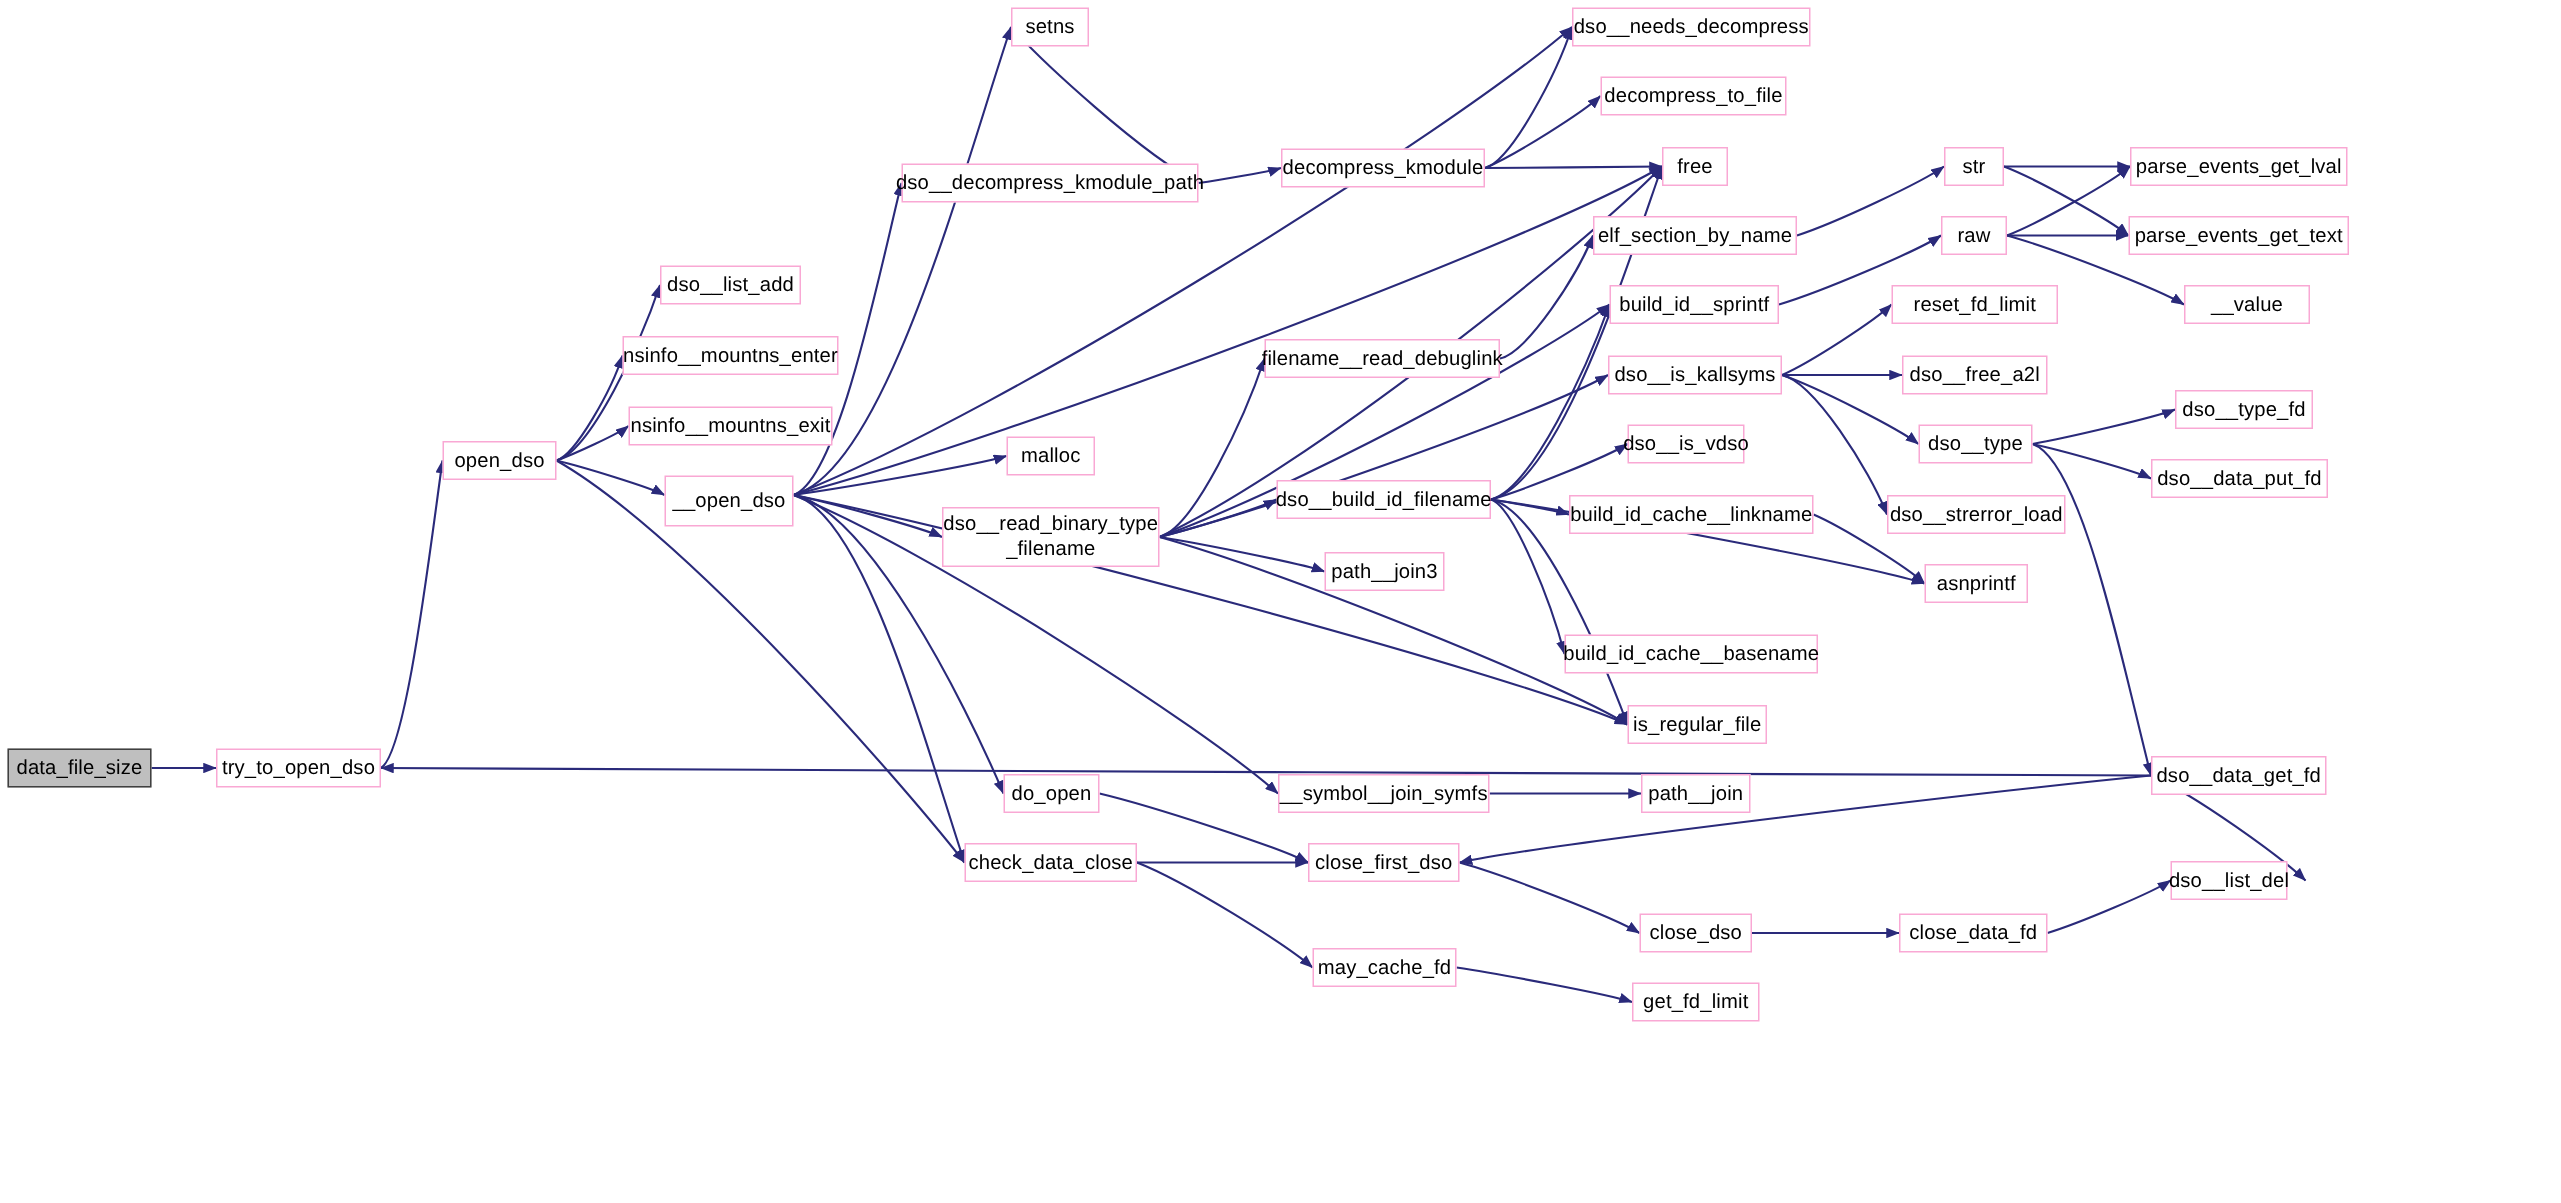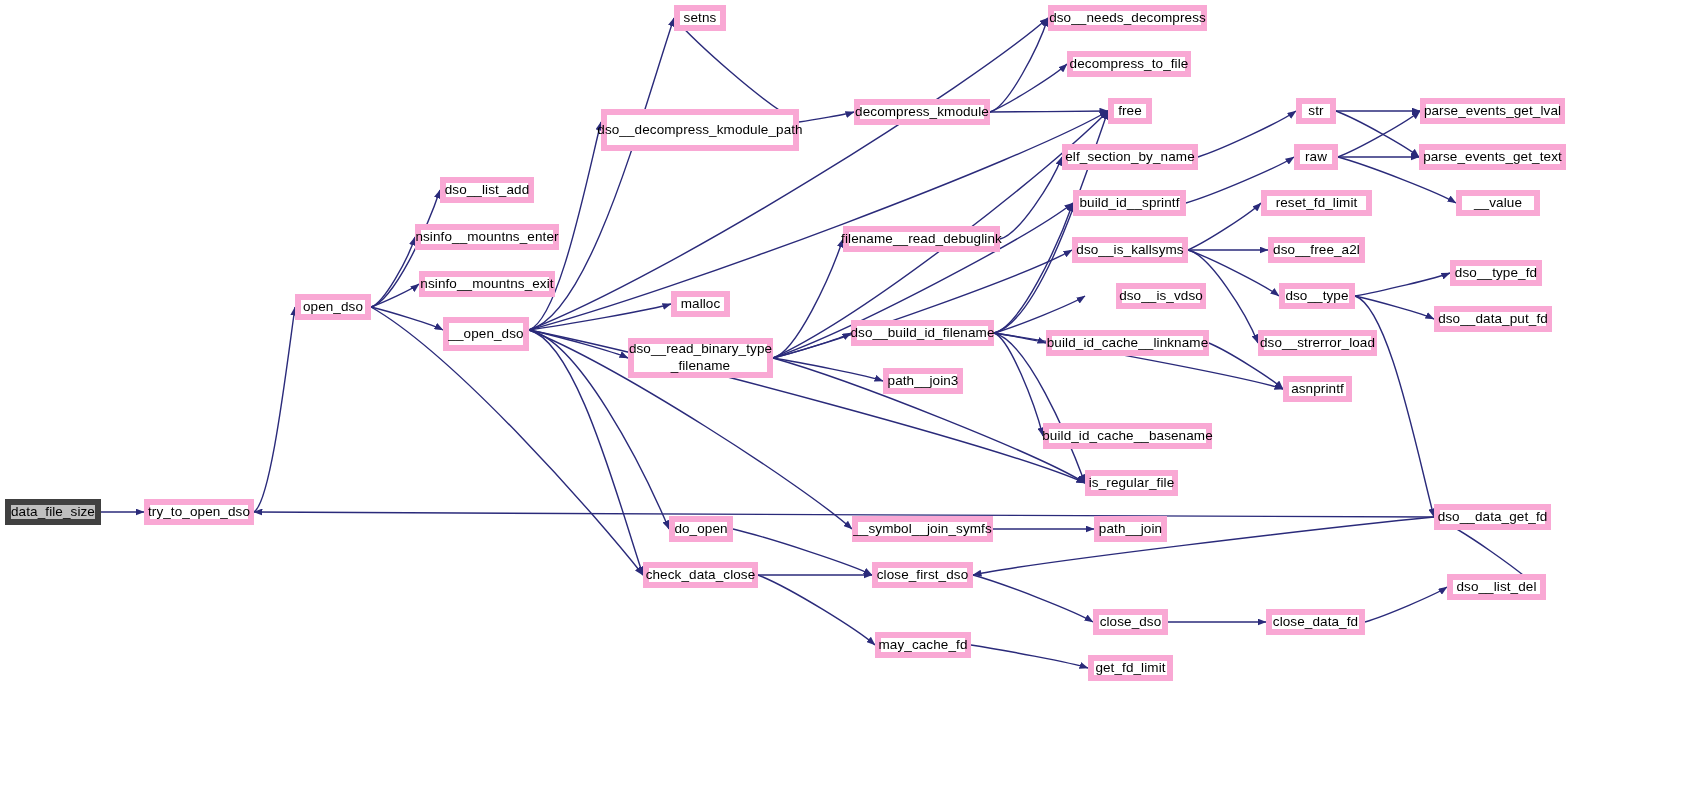--- a/index.html
+++ b/index.html
@@ -19,21 +19,21 @@
     position: absolute;
     left: 0;
     top: 0;
     width: 1707px;
     height: 802px;
     pointer-events: none;
   }
   .node {
     position: absolute;
     box-sizing: border-box;
-    border: 6px solid #f9a8d4;
+    border: 1px solid #f9a8d4;
     background: #ffffff;
     color: #000000;
     font-size: 13.5px;
     line-height: 1.15;
     display: flex;
     align-items: center;
     justify-content: center;
     text-align: center;
     white-space: pre;
     letter-spacing: 0.1px;
@@ -125,55 +125,55 @@
   </svg>
   <div id="nodes-group">
       <div class="node root" style="left: 5px; top: 499px; width: 96px; height: 26px;"><span>data_file_size</span></div>
       <div class="node" style="left: 144px; top: 499px; width: 110px; height: 26px;"><span>try_to_open_dso</span></div>
       <div class="node" style="left: 295px; top: 294px; width: 76px; height: 26px;"><span>open_dso</span></div>
       <div class="node" style="left: 440px; top: 177px; width: 94px; height: 26px;"><span>dso__list_add</span></div>
       <div class="node" style="left: 415px; top: 224px; width: 144px; height: 26px;"><span>nsinfo__mountns_enter</span></div>
       <div class="node" style="left: 419px; top: 271px; width: 136px; height: 26px;"><span>nsinfo__mountns_exit</span></div>
       <div class="node" style="left: 443px; top: 317px; width: 86px; height: 34px; align-items: center;"><span>__open_dso</span></div>
       <div class="node" style="left: 674px; top: 5px; width: 52px; height: 26px;"><span>setns</span></div>
-      <div class="node" style="left: 601px; top: 109px; width: 198px; height: 42px;"><span>dso__decompress_kmodule_path</span></div>
+      <div class="node" style="left: 601px; top: 109px; width: 198px; height: 26px;"><span>dso__decompress_kmodule_path</span></div>
       <div class="node" style="left: 671px; top: 291px; width: 59px; height: 26px;"><span>malloc</span></div>
       <div class="node two-line" style="left: 628px; top: 338px; width: 145px; height: 40px;"><span>dso__read_binary_type
 _filename</span></div>
       <div class="node" style="left: 669px; top: 516px; width: 64px; height: 26px;"><span>do_open</span></div>
       <div class="node" style="left: 643px; top: 562px; width: 115px; height: 26px;"><span>check_data_close</span></div>
       <div class="node" style="left: 854px; top: 99px; width: 136px; height: 26px;"><span>decompress_kmodule</span></div>
       <div class="node" style="left: 843px; top: 226px; width: 157px; height: 26px;"><span>filename__read_debuglink</span></div>
       <div class="node" style="left: 851px; top: 320px; width: 143px; height: 26px;"><span>dso__build_id_filename</span></div>
       <div class="node" style="left: 883px; top: 368px; width: 80px; height: 26px;"><span>path__join3</span></div>
       <div class="node" style="left: 852px; top: 516px; width: 141px; height: 26px;"><span>__symbol__join_symfs</span></div>
       <div class="node" style="left: 872px; top: 562px; width: 101px; height: 26px;"><span>close_first_dso</span></div>
       <div class="node" style="left: 875px; top: 632px; width: 96px; height: 26px;"><span>may_cache_fd</span></div>
       <div class="node" style="left: 1048px; top: 5px; width: 159px; height: 26px;"><span>dso__needs_decompress</span></div>
       <div class="node" style="left: 1067px; top: 51px; width: 124px; height: 26px;"><span>decompress_to_file</span></div>
       <div class="node" style="left: 1108px; top: 98px; width: 44px; height: 26px;"><span>free</span></div>
       <div class="node" style="left: 1062px; top: 144px; width: 136px; height: 26px;"><span>elf_section_by_name</span></div>
       <div class="node" style="left: 1073px; top: 190px; width: 113px; height: 26px;"><span>build_id__sprintf</span></div>
       <div class="node" style="left: 1072px; top: 237px; width: 116px; height: 26px;"><span>dso__is_kallsyms</span></div>
-      <div class="node" style="left: 1116px; top: 283px; width: 90px; height: 26px;"><span>dso__is_vdso</span></div>
+      <div class="node" style="left: 1085px; top: 283px; width: 78px; height: 26px;"><span>dso__is_vdso</span></div>
       <div class="node" style="left: 1046px; top: 330px; width: 163px; height: 26px;"><span>build_id_cache__linkname</span></div>
       <div class="node" style="left: 1043px; top: 423px; width: 169px; height: 26px;"><span>build_id_cache__basename</span></div>
       <div class="node" style="left: 1085px; top: 470px; width: 93px; height: 26px;"><span>is_regular_file</span></div>
       <div class="node" style="left: 1094px; top: 516px; width: 73px; height: 26px;"><span>path__join</span></div>
       <div class="node" style="left: 1093px; top: 609px; width: 75px; height: 26px;"><span>close_dso</span></div>
       <div class="node" style="left: 1088px; top: 655px; width: 85px; height: 26px;"><span>get_fd_limit</span></div>
       <div class="node" style="left: 1296px; top: 98px; width: 40px; height: 26px;"><span>str</span></div>
       <div class="node" style="left: 1294px; top: 144px; width: 44px; height: 26px; text-align: right;"><span>raw</span></div>
       <div class="node" style="left: 1261px; top: 190px; width: 111px; height: 26px;"><span>reset_fd_limit</span></div>
       <div class="node" style="left: 1268px; top: 237px; width: 97px; height: 26px;"><span>dso__free_a2l</span></div>
       <div class="node" style="left: 1279px; top: 283px; width: 76px; height: 26px;"><span>dso__type</span></div>
       <div class="node" style="left: 1258px; top: 330px; width: 119px; height: 26px;"><span>dso__strerror_load</span></div>
       <div class="node" style="left: 1283px; top: 376px; width: 69px; height: 26px;"><span>asnprintf</span></div>
       <div class="node" style="left: 1266px; top: 609px; width: 99px; height: 26px;"><span>close_data_fd</span></div>
       <div class="node" style="left: 1420px; top: 98px; width: 145px; height: 26px;"><span>parse_events_get_lval</span></div>
       <div class="node" style="left: 1419px; top: 144px; width: 147px; height: 26px;"><span>parse_events_get_text</span></div>
       <div class="node" style="left: 1456px; top: 190px; width: 84px; height: 26px;"><span>__value</span></div>
       <div class="node" style="left: 1450px; top: 260px; width: 92px; height: 26px;"><span>dso__type_fd</span></div>
       <div class="node" style="left: 1434px; top: 306px; width: 118px; height: 26px;"><span>dso__data_put_fd</span></div>
       <div class="node" style="left: 1434px; top: 504px; width: 117px; height: 26px;"><span>dso__data_get_fd</span></div>
-      <div class="node" style="left: 1447px; top: 574px; width: 99px; height: 26px;"><span>dso__list_del</span></div>
+      <div class="node" style="left: 1447px; top: 574px; width: 78px; height: 26px;"><span>dso__list_del</span></div>
     </div>
 </div>
 
 </body></html>

